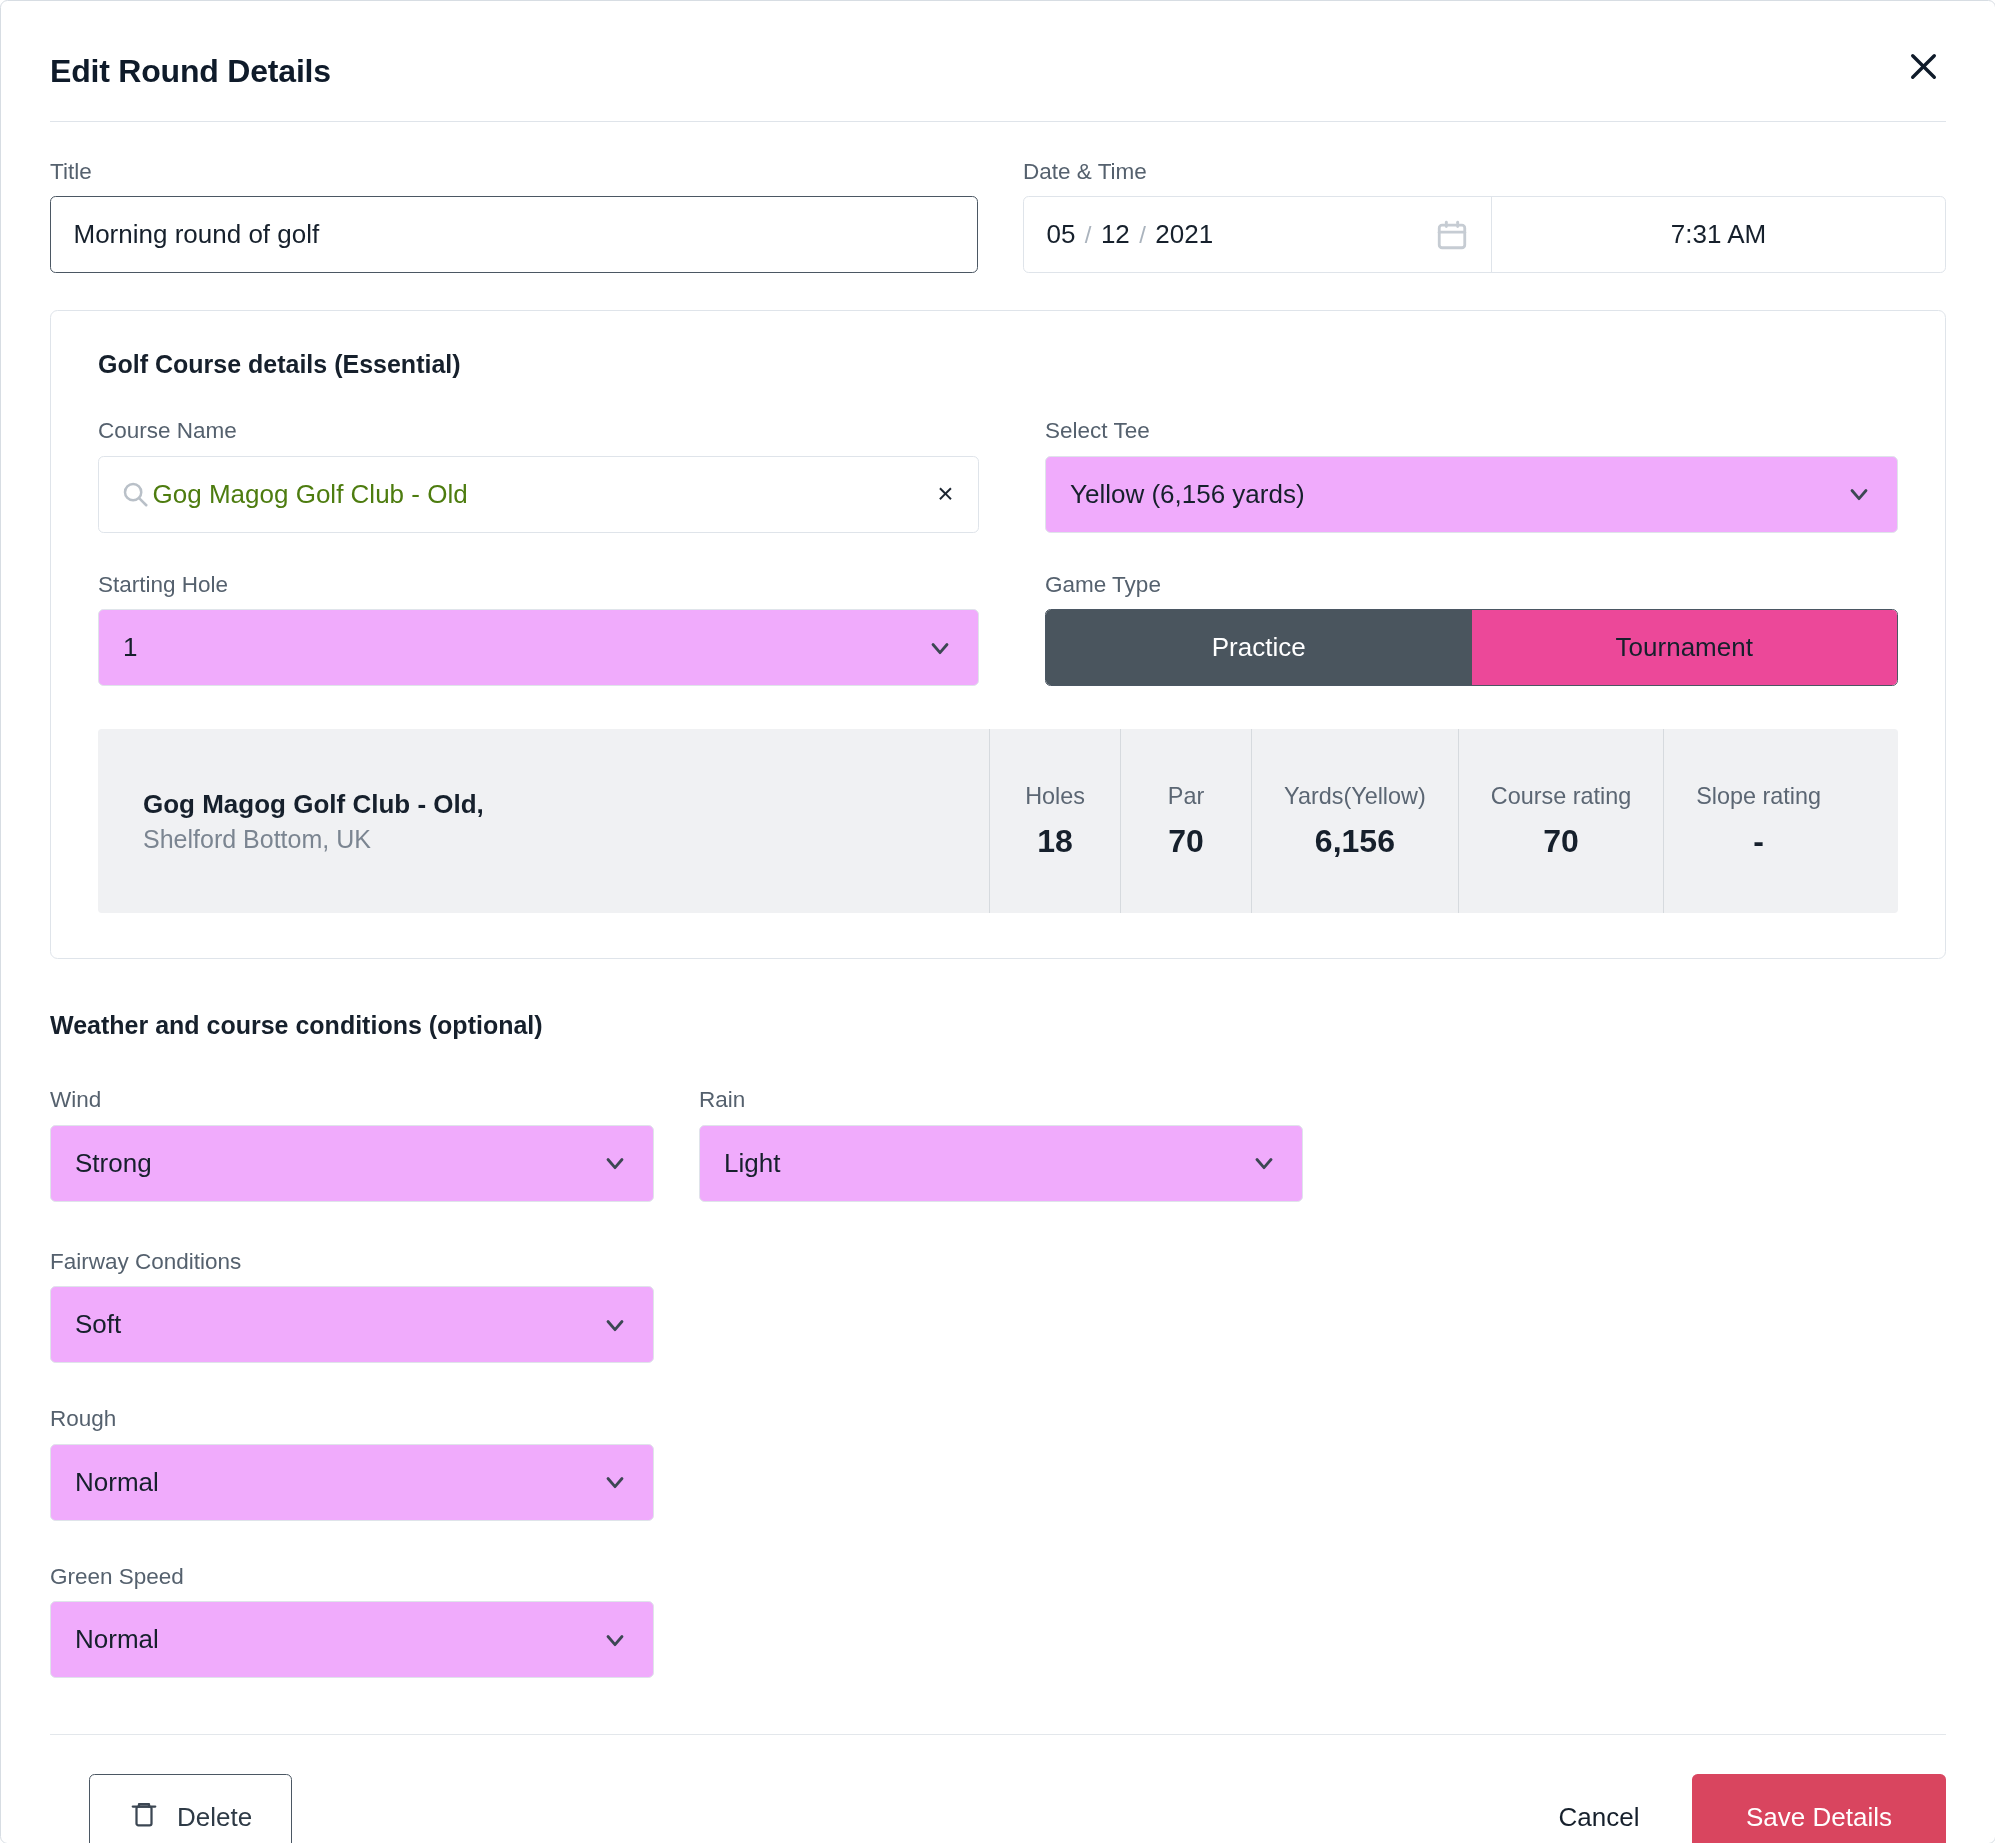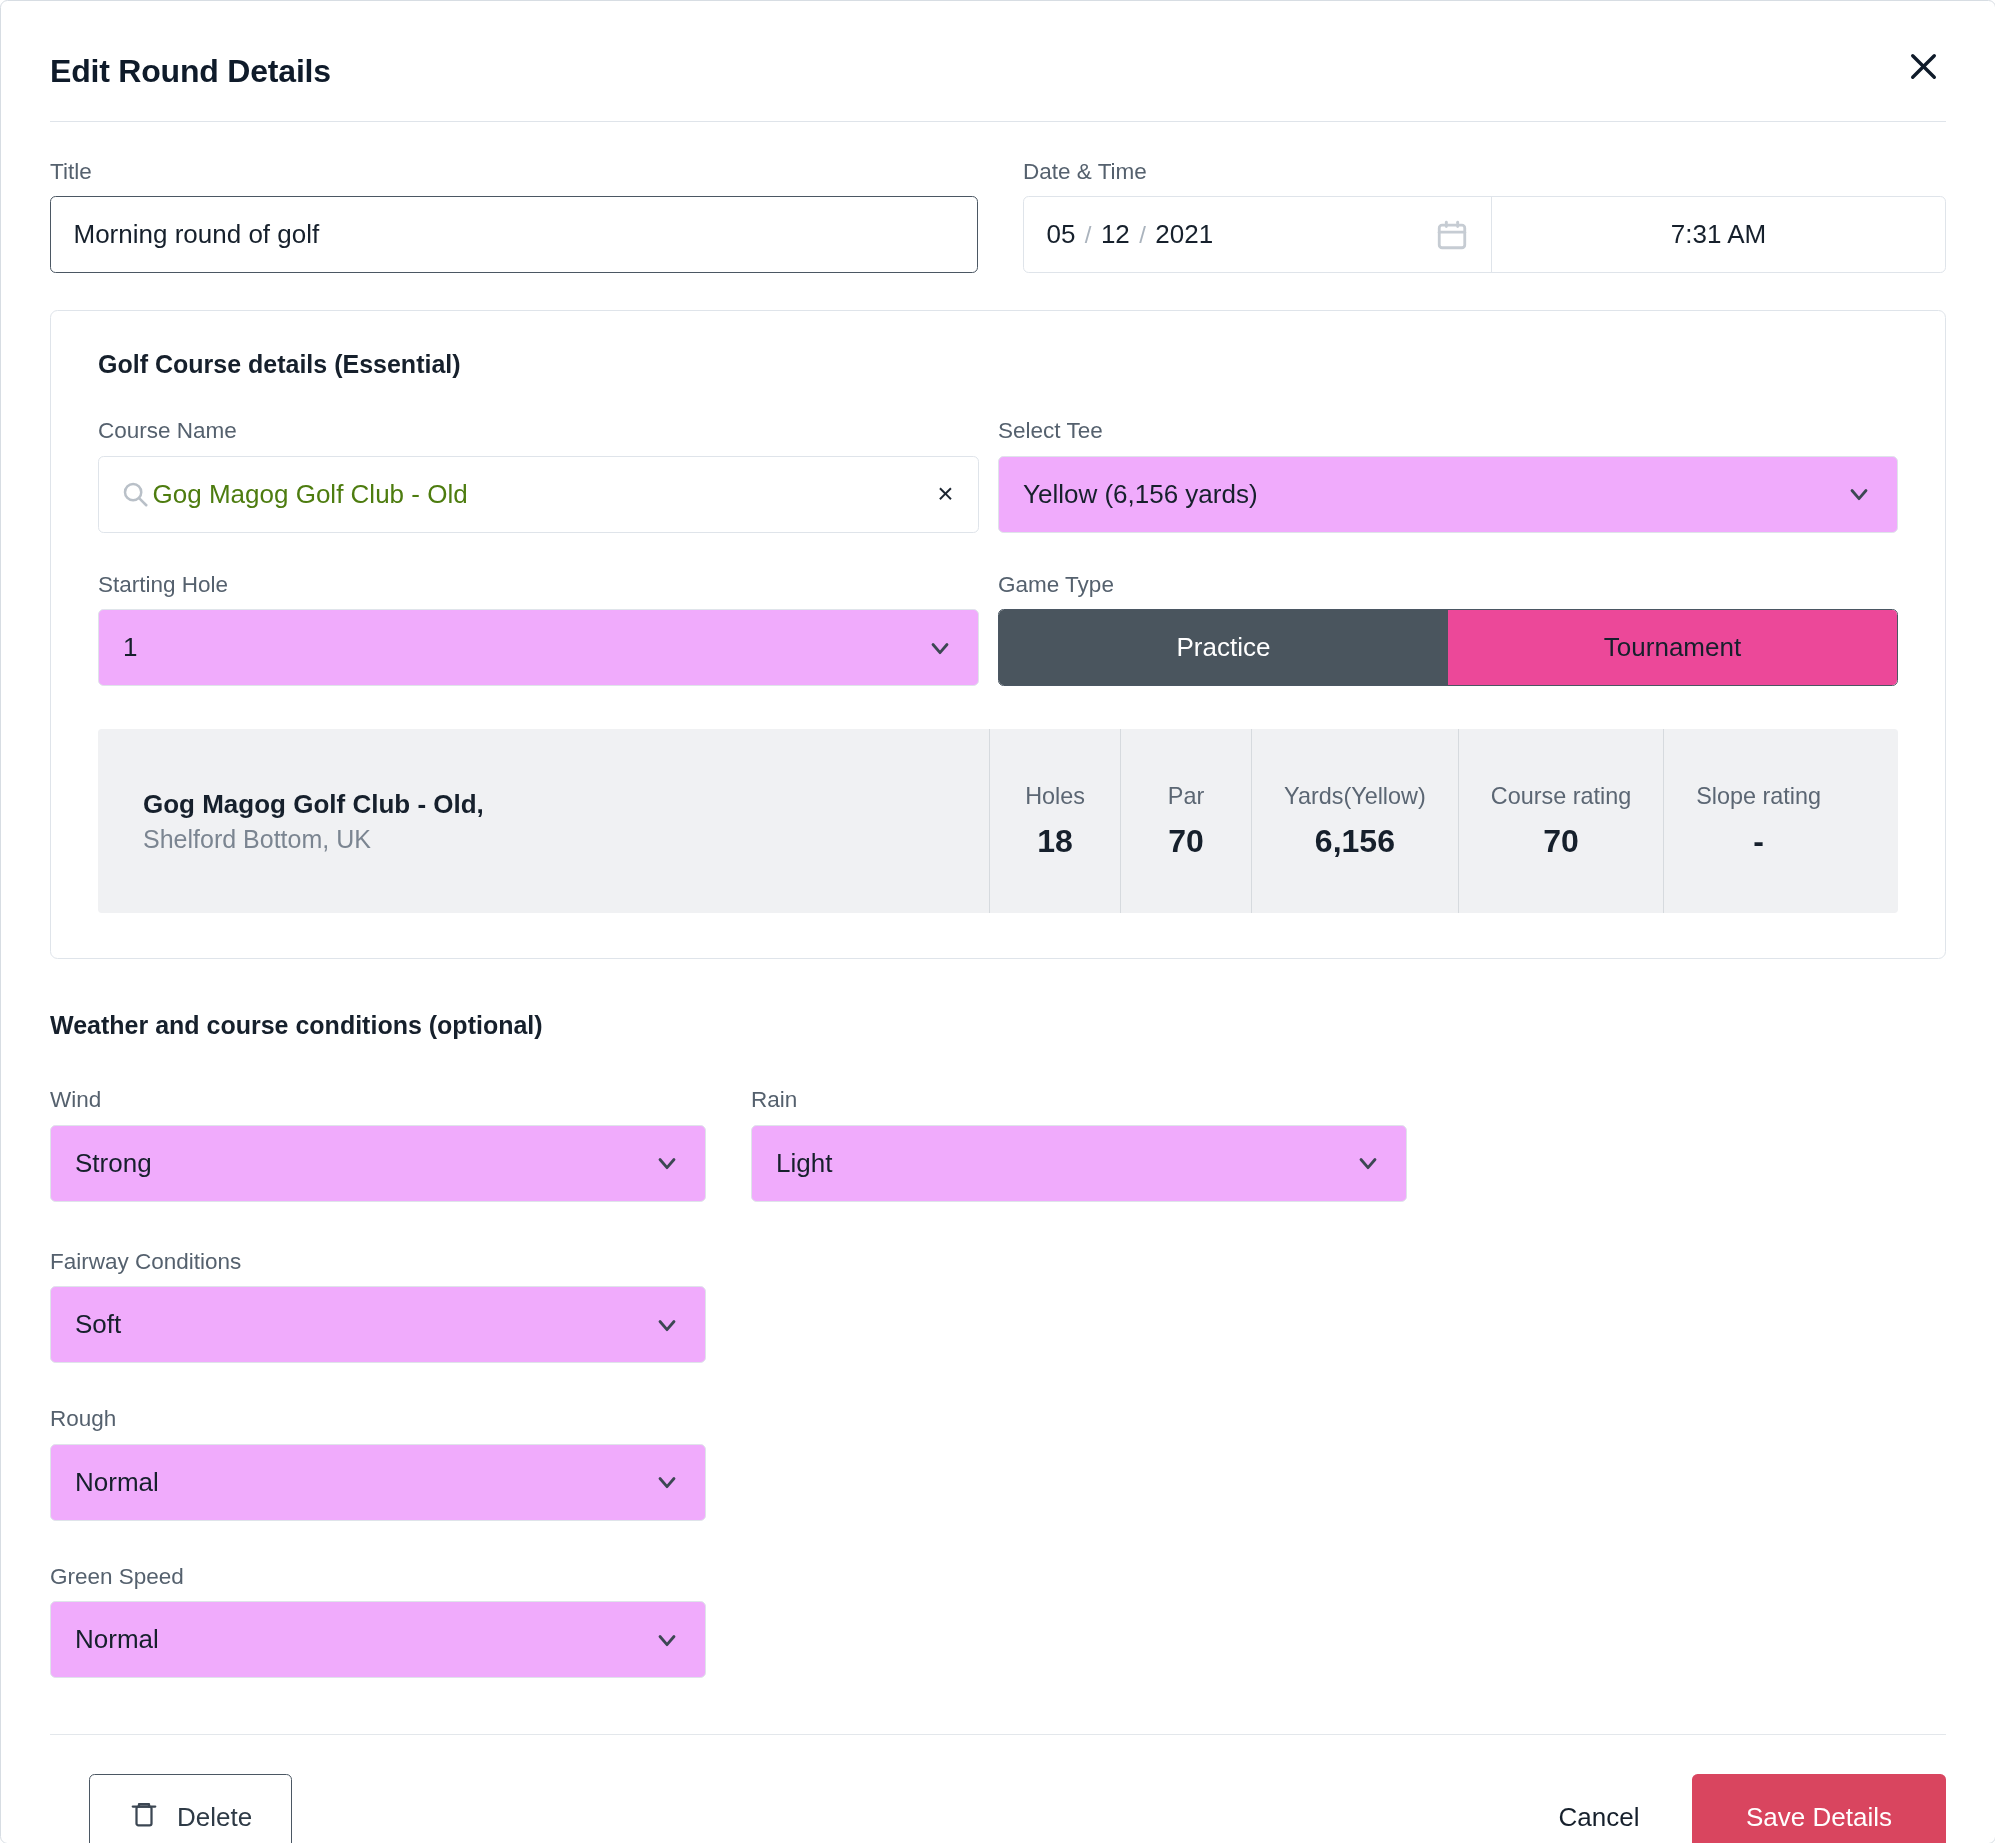--- a/index.html
+++ b/index.html
@@ -137,21 +137,21 @@
   .card-title {
     font-size: 25px;
     font-weight: bold;
     color: #16202c;
     margin-bottom: 43px;
     line-height: 1;
   }
 
   .card-row {
     display: flex;
-    gap: 19px;
+    gap: 66px;
   }
   .col-left  { width: 881px; }
   .col-right { flex: 1; }
 
   .search-box {
     display: flex;
     align-items: center;
     width: 100%;
     height: 77px;
     border: 0.9px solid #dfe4ea;
@@ -275,21 +275,21 @@
     display: flex;
     gap: 45px;
     margin-top: 51px;
   }
   .w-row2 {
     display: flex;
     gap: 45px;
     margin-top: 49px;
     flex-direction: column;
   }
-  .w-cell { width: 656px; }
+  .w-cell { width: 604px; }
 
   .footer-rule {
     height: 0.9px;
     background: #e3e7eb;
     margin-top: 56px;
   }
 
   
   .footer {
     display: flex;

